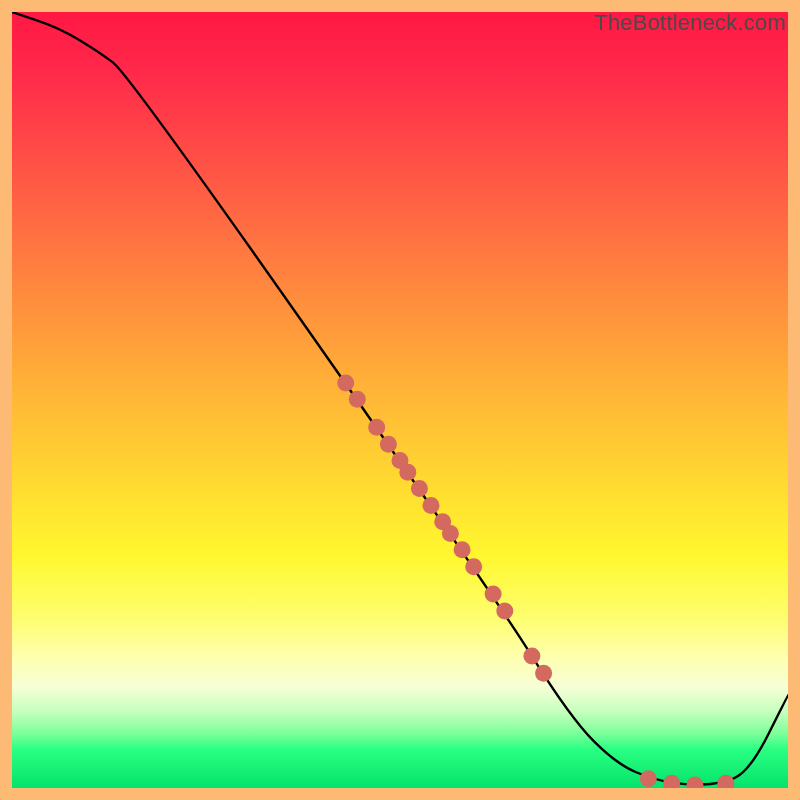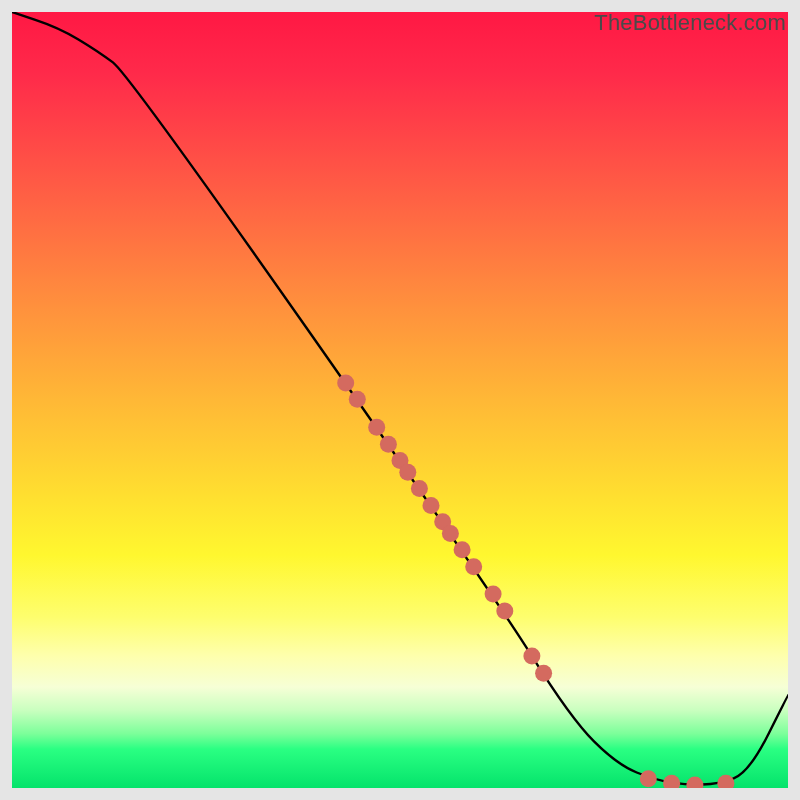--- a/index.html
+++ b/index.html
@@ -7,21 +7,21 @@
     padding: 0;
     width: 800px;
     height: 800px;
     overflow: hidden;
     font-family: Arial, Helvetica, sans-serif;
   }
   .chart-container {
     position: relative;
     width: 800px;
     height: 800px;
-    background: #e5e5e5;
+    background: #fdba74;
   }
   .plot-area {
     position: absolute;
     left: 12px;
     top: 12px;
     width: 776px;
     height: 776px;
     
     background: linear-gradient(
       to bottom,

